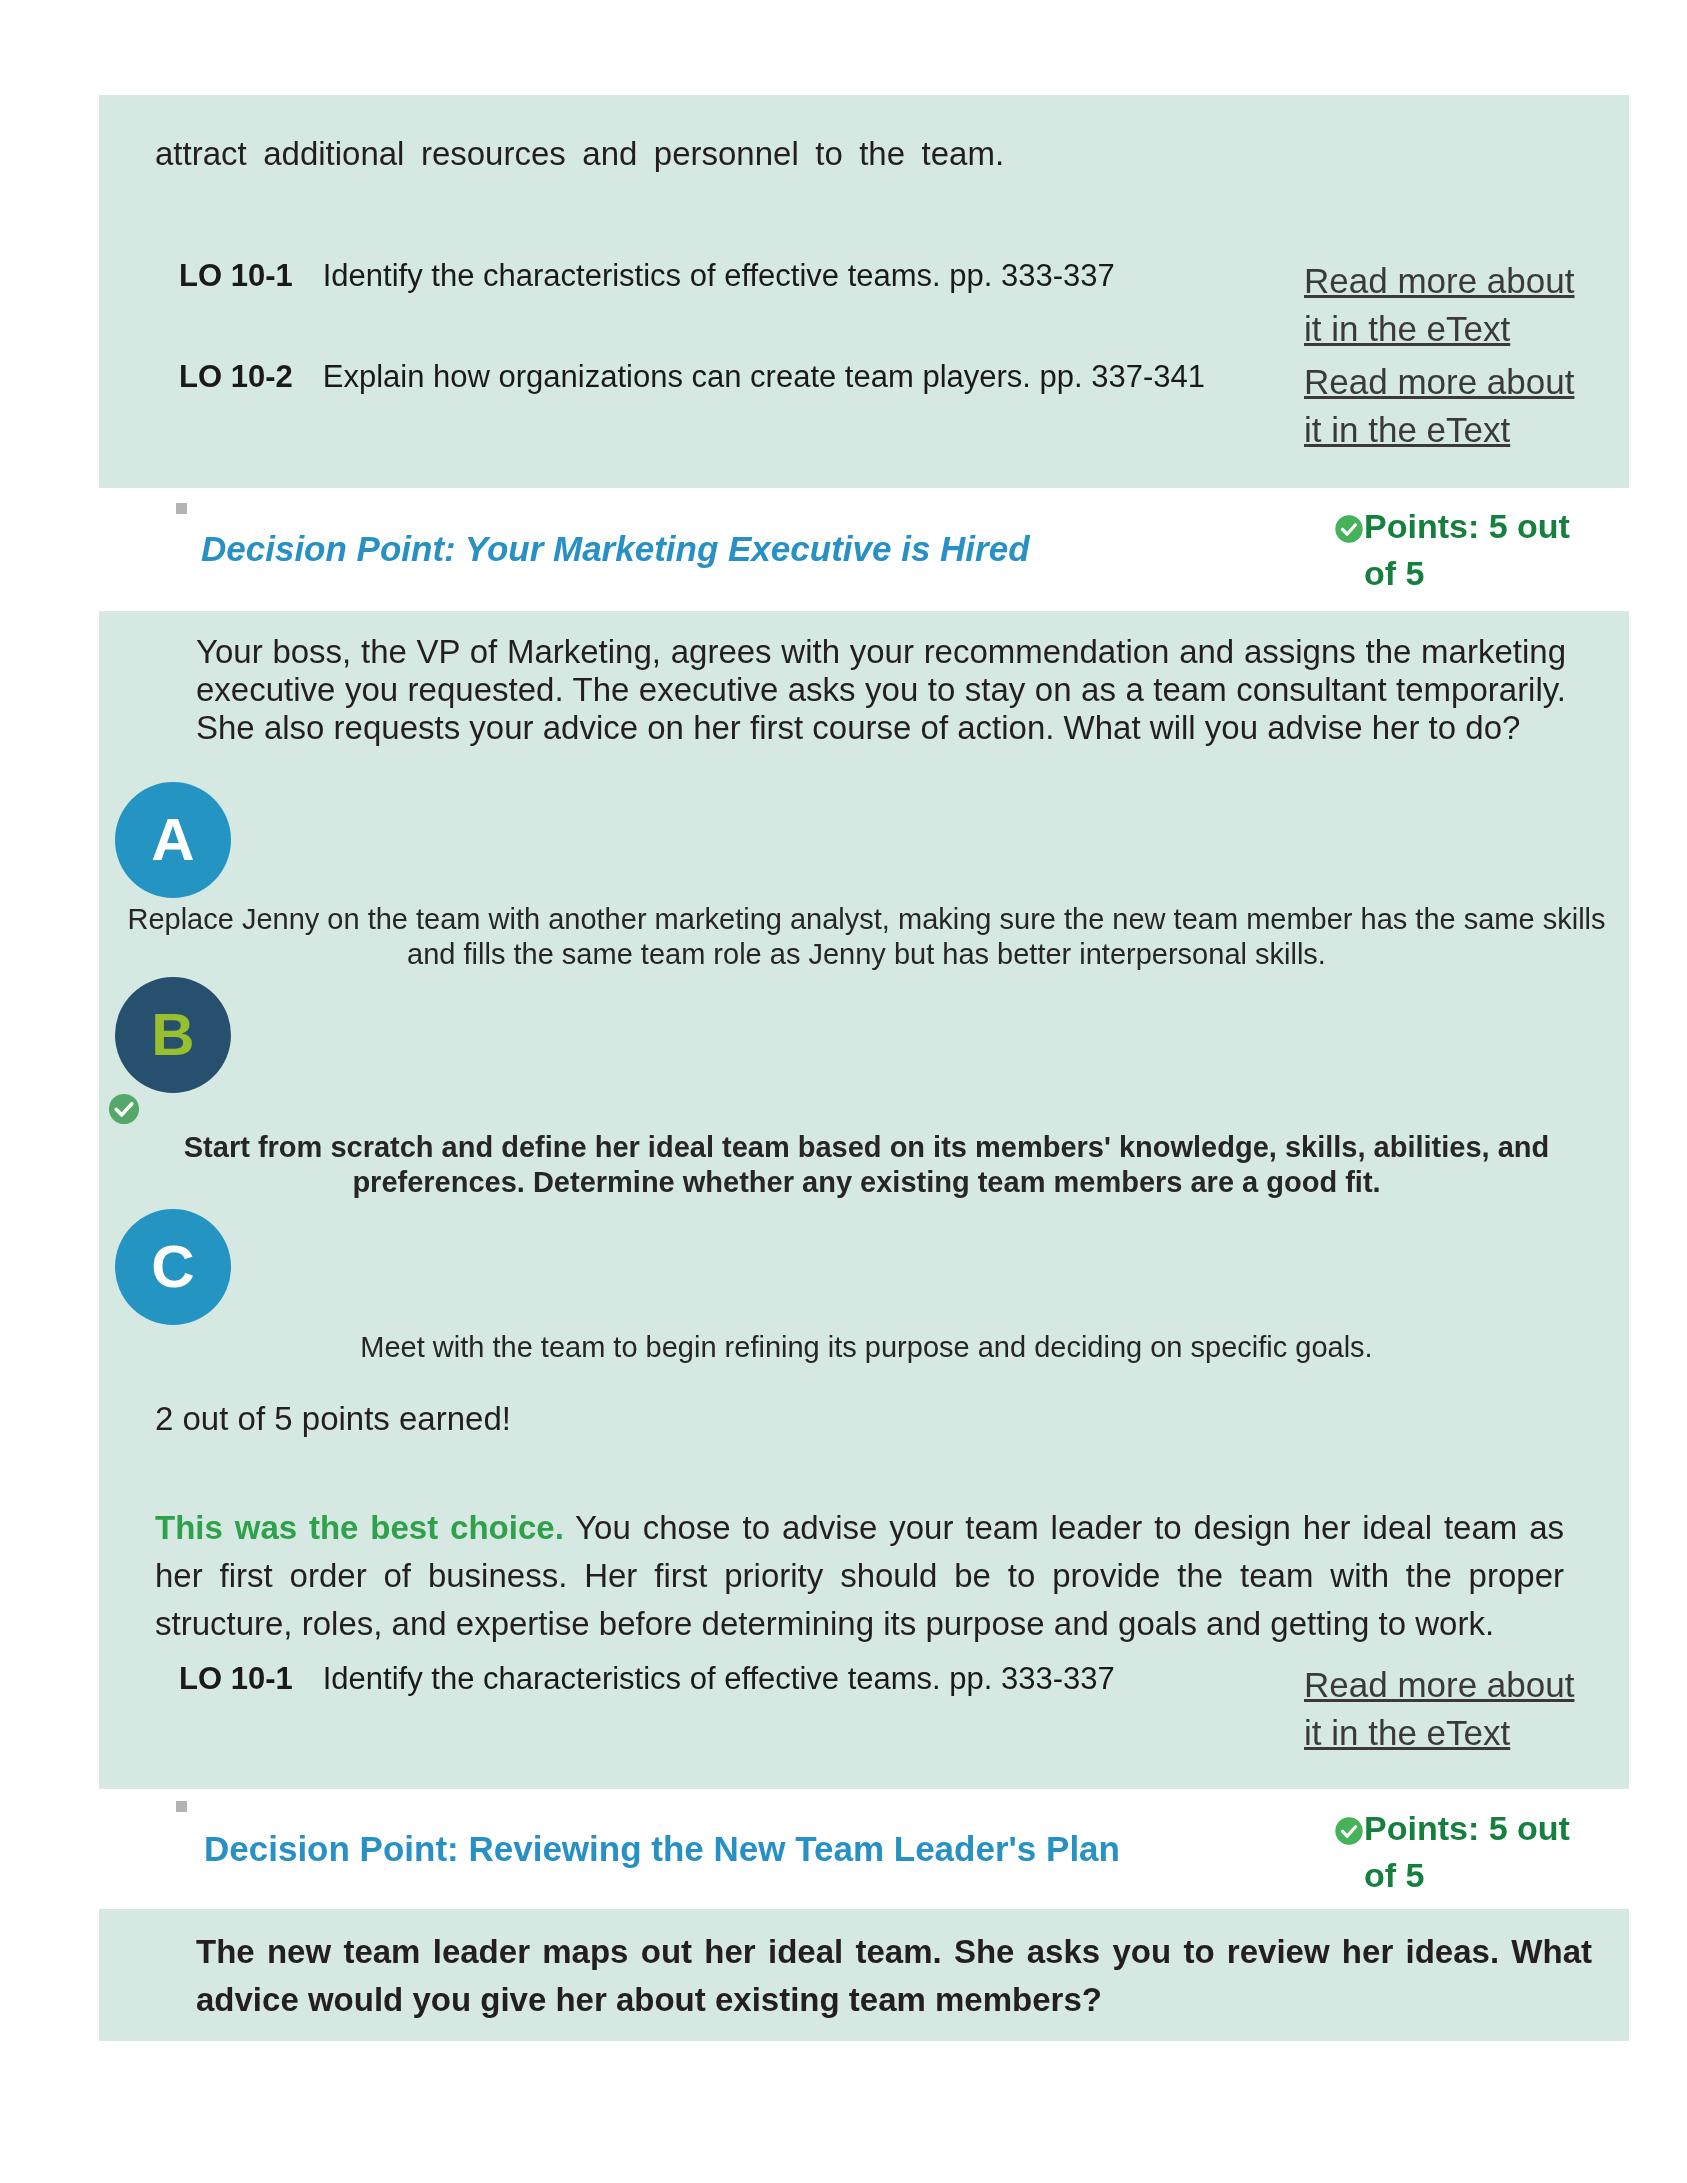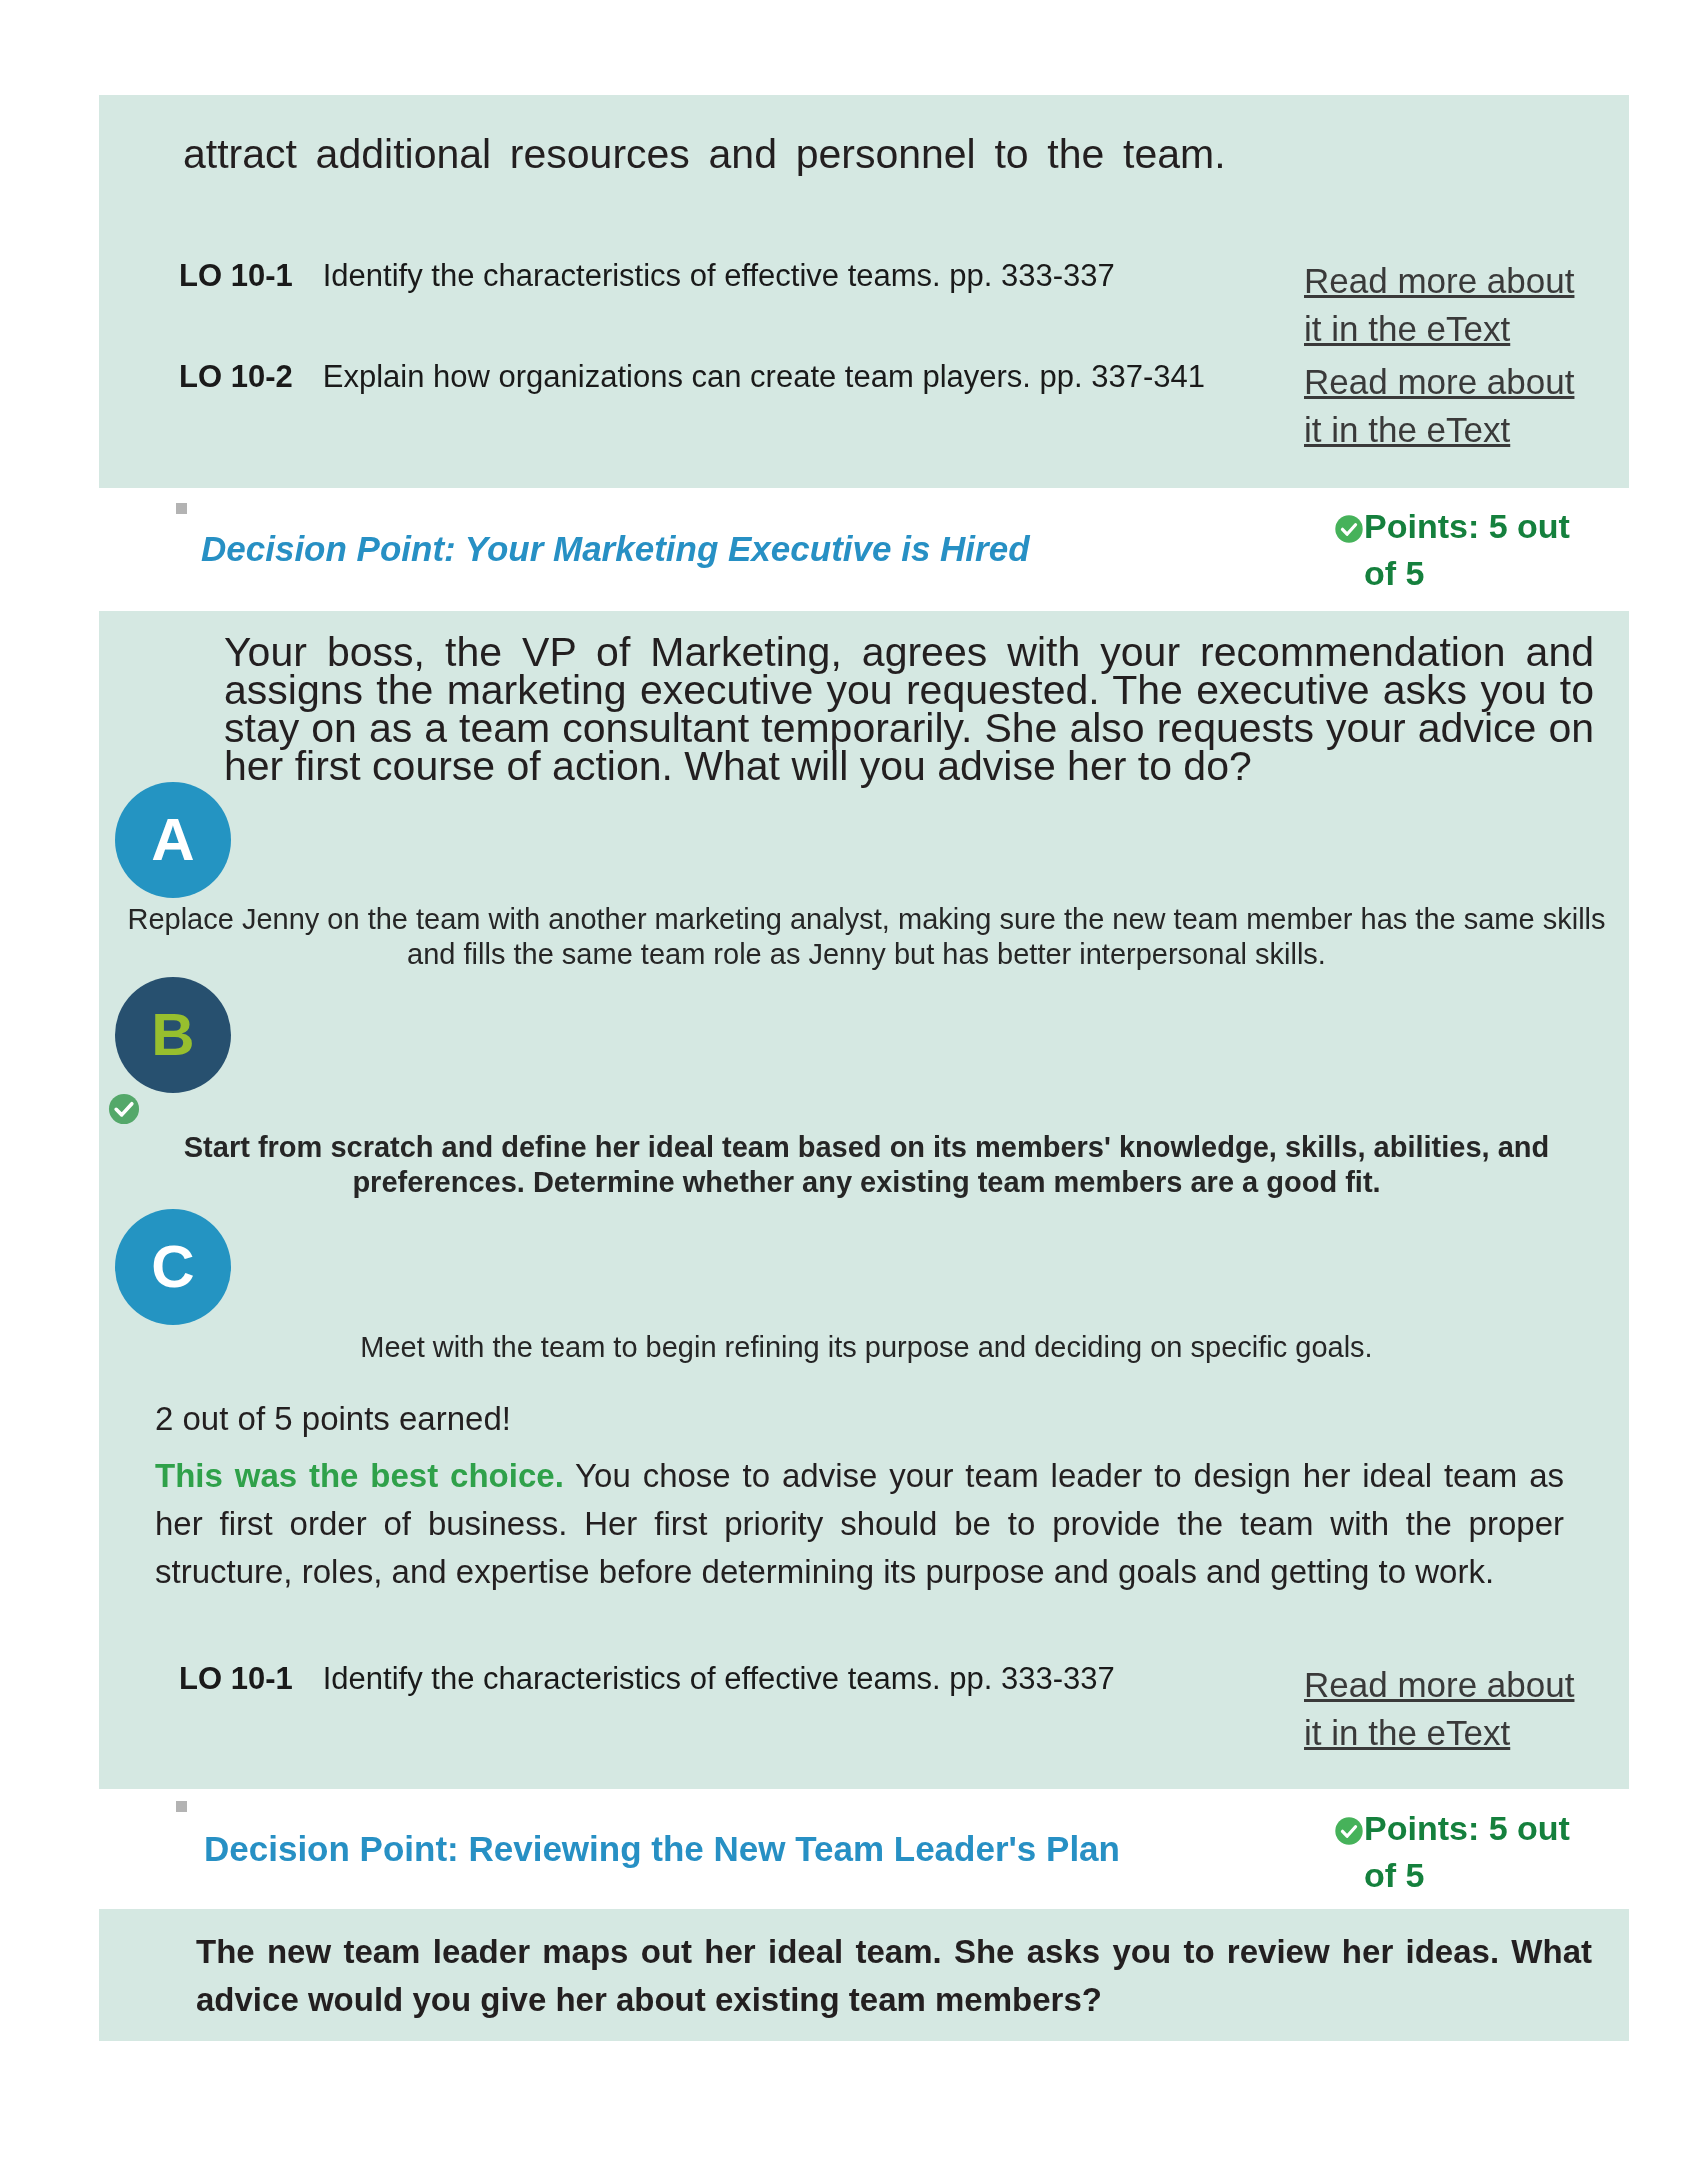--- a/index.html
+++ b/index.html
@@ -1,19 +1,19 @@
 <!DOCTYPE html>
 <html style="font-size:10.6px"><head>
 <meta charset="utf-8">
 <style>
   html,body{margin:0;padding:0;background:#ffffff;}
   body{width:1687px;height:2183px;font-family:"Liberation Sans",sans-serif;}
   .page{position:relative;width:1687px;height:2183px;overflow:hidden;}
   .panel{position:absolute;background:#d5e8e2;left:99px;width:1530px;}
-  .para{position:absolute;color:#231f20;font-size:41px;line-height:38px;text-align:justify;margin-left:28px;}
+  .para{position:absolute;color:#231f20;font-size:33px;line-height:38px;text-align:justify;}
   .para2{position:absolute;color:#231f20;font-size:33px;line-height:48px;text-align:justify;}
   .lo-row{position:absolute;font-size:31px;color:#1a1a1a;white-space:nowrap;}
   .lo-code{font-weight:bold;}
   .readmore{position:absolute;font-size:35px;color:#3a3a3a;line-height:48px;text-align:left;width:288px;}
   .readmore span{text-decoration:underline;}
   .dp-title{position:absolute;color:#2790c4;font-weight:bold;font-size:35px;white-space:nowrap;}
   .pts{position:absolute;font-size:34px;color:#15803d;line-height:47px;width:265px;font-weight:bold;}
   .opt{position:absolute;color:#262626;font-size:29px;line-height:35px;text-align:center;}
   .optsel{font-weight:bold;}
   .circ{position:absolute;border-radius:50%;display:flex;align-items:center;justify-content:center;}
@@ -67,21 +67,21 @@
       <path d="M14 26.5 L22.5 35 L38 18" stroke="#fff" stroke-width="5.5" fill="none" stroke-linecap="round" stroke-linejoin="round"></path>
     </svg>
   <div class="opt optsel" style="left:109px;top:1130px;width:1515px;">Start from scratch and define her ideal team based on its members' knowledge, skills, abilities, and preferences. Determine whether any existing team members are a good fit.</div>
 
   <div class="circ" style="left:115px;top:1209px;width:116px;height:116px;background:#2494c2;">
     <span style="color:#ffffff;">C</span>
   </div>
   <div class="opt" style="left:109px;top:1330px;width:1515px;">Meet with the team to begin refining its purpose and deciding on specific goals.</div>
 
   <div class="para2" style="left:155px;top:1395px;width:794px;text-align:left;">2 out of 5 points earned!</div>
-  <div class="para2" style="left:155px;top:1452px;width:1409px;">
+  <div class="para2" style="left:155px;top:1504px;width:1409px;">
     <b style="color:#2fa14a;">This was the best choice.</b><span> You chose to advise your team leader to design her ideal team as her first order of business. Her first priority should be to provide the team with the proper structure, roles, and expertise before determining its purpose and goals and getting to work.</span>
   </div>
 
   <div class="lo-row" style="left:179px;top:1661px;">
     <span class="lo-code">LO 10-1</span><span style="margin-left:30px;">Identify the characteristics of effective teams. pp. 333-337</span>
   </div>
   <div class="readmore" style="left:1304px;top:1661px;">
     <span>Read more about</span><br><span>it in the eText</span>
   </div>
 

